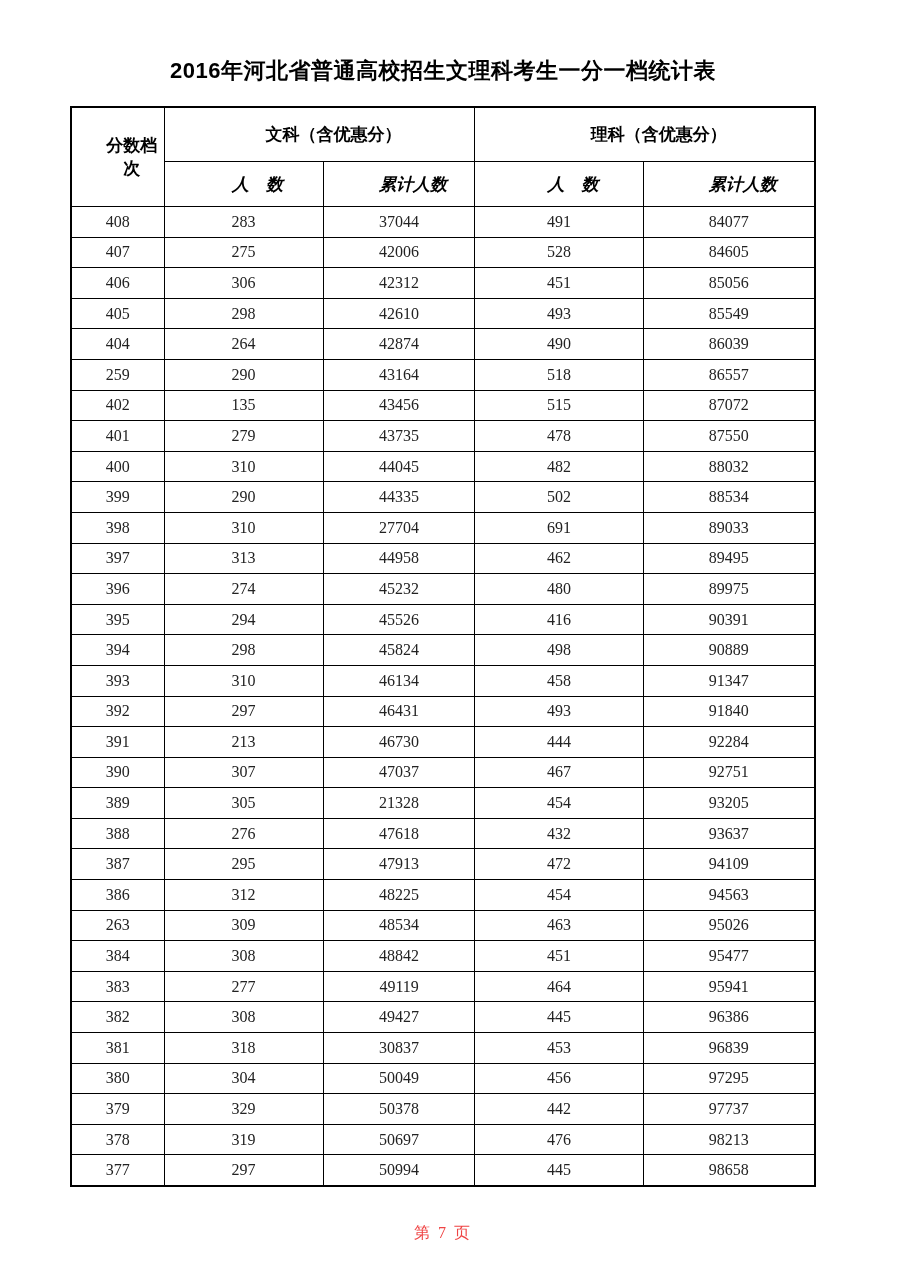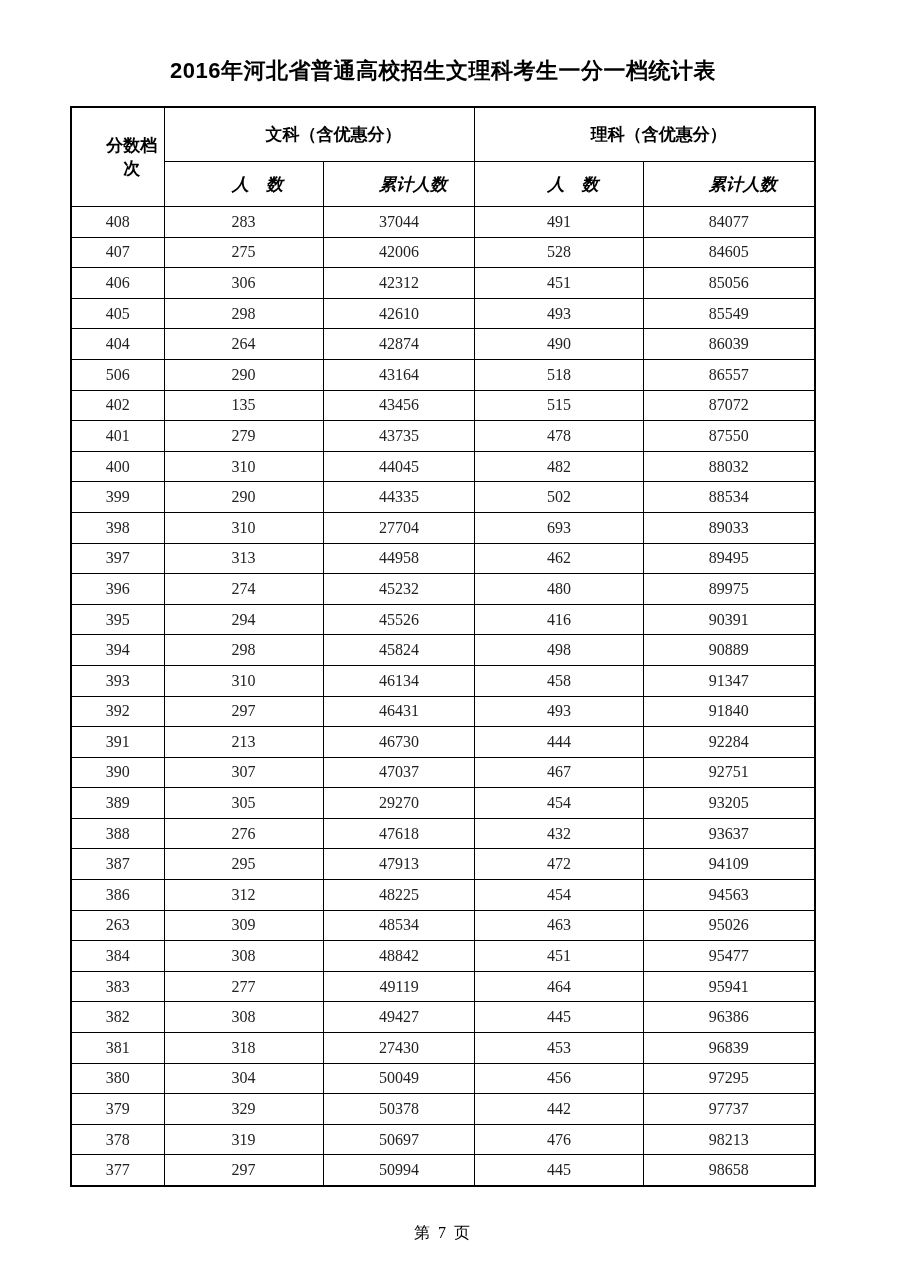--- a/index.html
+++ b/index.html
@@ -64,21 +64,21 @@
   .col-wk-cum { width: 20.4%; }
   .col-lk-count { width: 22.6%; }
   .col-lk-cum { width: 23.1%; }
   .footer {
     margin-left: 70px;
     width: 746px;
     margin-top: 36px;
     text-align: center;
     font-family: "Liberation Serif", "DejaVu Serif", serif;
     font-size: 16px;
-    color: #000000;
+    color: #ef4444;
     letter-spacing: 2px;
   }
 </style>
 </head>
 <body>
 
 <div class="page">
 
   <h1 class="title">2016年河北省普通高校招生文理科考生一分一档统计表</h1>
 
@@ -133,21 +133,21 @@
           <td>85549</td>
         </tr>
         <tr>
           <td>404</td>
           <td>264</td>
           <td>42874</td>
           <td>490</td>
           <td>86039</td>
         </tr>
         <tr>
-          <td>506</td>
+          <td>259</td>
           <td>290</td>
           <td>43164</td>
           <td>518</td>
           <td>86557</td>
         </tr>
         <tr>
           <td>402</td>
           <td>135</td>
           <td>43456</td>
           <td>515</td>
@@ -171,21 +171,21 @@
           <td>399</td>
           <td>290</td>
           <td>44335</td>
           <td>502</td>
           <td>88534</td>
         </tr>
         <tr>
           <td>398</td>
           <td>310</td>
           <td>27704</td>
-          <td>693</td>
+          <td>691</td>
           <td>89033</td>
         </tr>
         <tr>
           <td>397</td>
           <td>313</td>
           <td>44958</td>
           <td>462</td>
           <td>89495</td>
         </tr>
         <tr>
@@ -233,21 +233,21 @@
         <tr>
           <td>390</td>
           <td>307</td>
           <td>47037</td>
           <td>467</td>
           <td>92751</td>
         </tr>
         <tr>
           <td>389</td>
           <td>305</td>
-          <td>29270</td>
+          <td>21328</td>
           <td>454</td>
           <td>93205</td>
         </tr>
         <tr>
           <td>388</td>
           <td>276</td>
           <td>47618</td>
           <td>432</td>
           <td>93637</td>
         </tr>
@@ -289,21 +289,21 @@
         <tr>
           <td>382</td>
           <td>308</td>
           <td>49427</td>
           <td>445</td>
           <td>96386</td>
         </tr>
         <tr>
           <td>381</td>
           <td>318</td>
-          <td>27430</td>
+          <td>30837</td>
           <td>453</td>
           <td>96839</td>
         </tr>
         <tr>
           <td>380</td>
           <td>304</td>
           <td>50049</td>
           <td>456</td>
           <td>97295</td>
         </tr>

